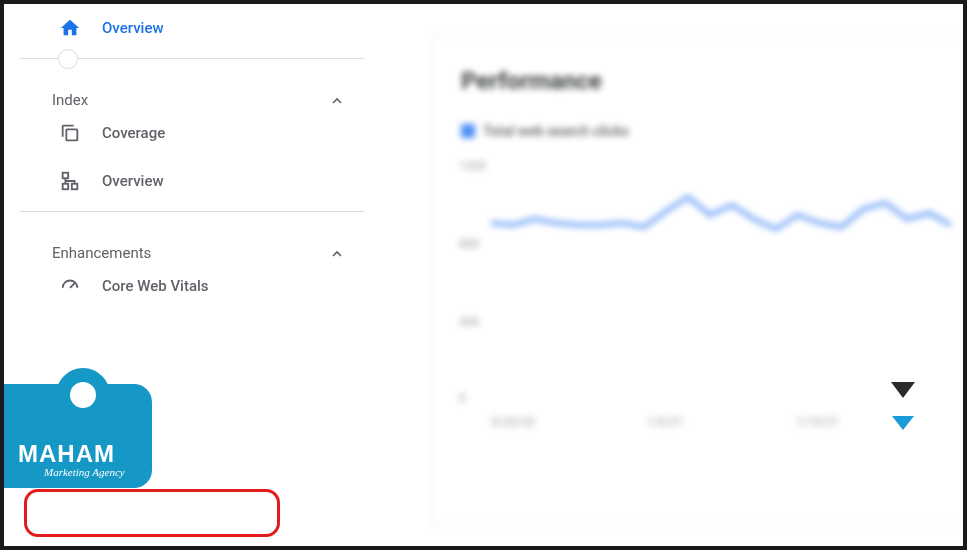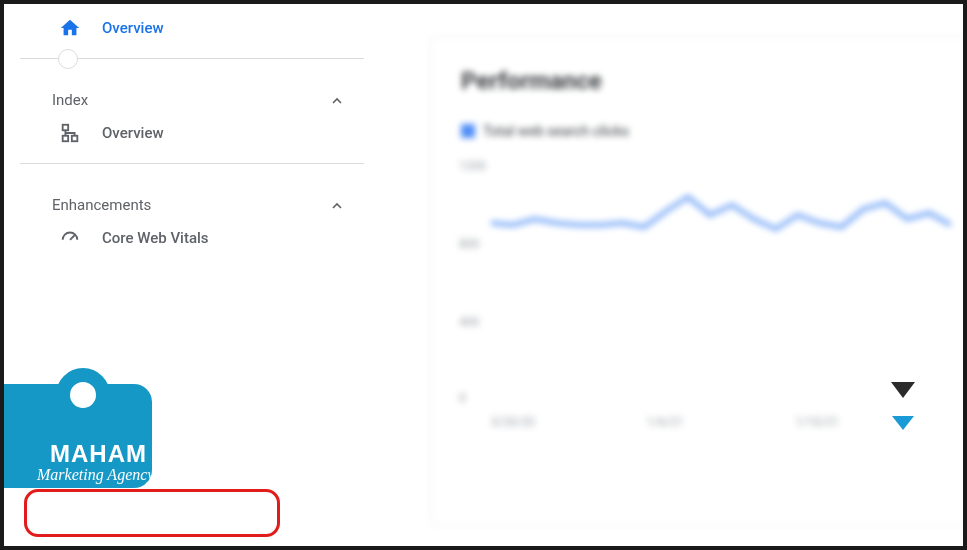--- a/index.html
+++ b/index.html
@@ -38,22 +38,22 @@
   .xtick { filter: blur(1px); }
 
   .overlay-arrows { position: absolute; right: 48px; top: 378px; display: flex; flex-direction: column; align-items: center; gap: 18px; z-index: 5; }
   .tri-down-dark { width: 0; height: 0; border-left: 12px solid transparent; border-right: 12px solid transparent; border-top: 16px solid #2b2b2b; }
   .tri-down-blue { width: 0; height: 0; border-left: 11px solid transparent; border-right: 11px solid transparent; border-top: 14px solid #1a9bd7; }
 
   .logo-overlay { position: absolute; left: 0; bottom: 42px; width: 170px; height: 120px; z-index: 6; }
   .logo-bg { position: absolute; left: 0; top: 0; width: 148px; height: 104px; background: #1698c7; border-radius: 0 18px 18px 0; }
   .logo-circle { position: absolute; left: 52px; top: -16px; width: 54px; height: 54px; border: 14px solid #1698c7; border-radius: 50%; background: #fff; }
   .logo-peg { position: absolute; left: 92px; top: 26px; width: 16px; height: 30px; background: #1698c7; border-radius: 8px 8px 6px 6px; transform: rotate(10deg); }
-  .logo-text { position: absolute; left: 14px; top: 56px; color: #fff; font-weight: 700; font-size: 24px; letter-spacing: 1px; font-family: Arial, sans-serif; margin-left: 32px; }
-  .logo-sub { position: absolute; left: 33px; top: 82px; color: #fff; font-size: 16px; font-style: italic; font-family: 'Brush Script MT', cursive; }
+  .logo-text { position: absolute; left: 14px; top: 56px; color: #fff; font-weight: 700; font-size: 24px; letter-spacing: 1px; font-family: Arial, sans-serif; }
+  .logo-sub { position: absolute; left: 40px; top: 82px; color: #fff; font-size: 11px; font-style: italic; font-family: 'Brush Script MT', cursive; }
 </style>
 </head>
 <body>
 
 <div class="outer">
 
   <div class="sidebar">
 
     <div class="nav-item active">
       <span class="icon">
@@ -72,20 +72,29 @@
 
     <div class="section-header">
       <span>Index</span>
       <span class="chevron">
         <svg viewBox="0 0 24 24" width="16" height="16" fill="none" stroke="#5f6368" stroke-width="2.4">
             <polyline points="6,15 12,9 18,15"></polyline>
           </svg>
       </span>
     </div>
 
+    <div class="nav-item">
+      <span class="icon">
+        <svg viewBox="0 0 24 24" fill="none" stroke="#5f6368" stroke-width="2">
+            <rect x="8" y="8" width="12" height="12" rx="1"></rect>
+            <path d="M4 16V5a1 1 0 0 1 1-1h11"></path>
+          </svg>
+      </span>
+      <span class="nav-label">Coverage</span>
+    </div>
 
     <div class="nav-item">
       <span class="icon">
         <svg viewBox="0 0 24 24" fill="none" stroke="#5f6368" stroke-width="2">
             <rect x="4" y="3" width="6" height="6"></rect>
             <rect x="4" y="15" width="6" height="6"></rect>
             <rect x="14" y="15" width="6" height="6"></rect>
             <path d="M7 9v3h10v3M7 12v3"></path>
           </svg>
       </span>

